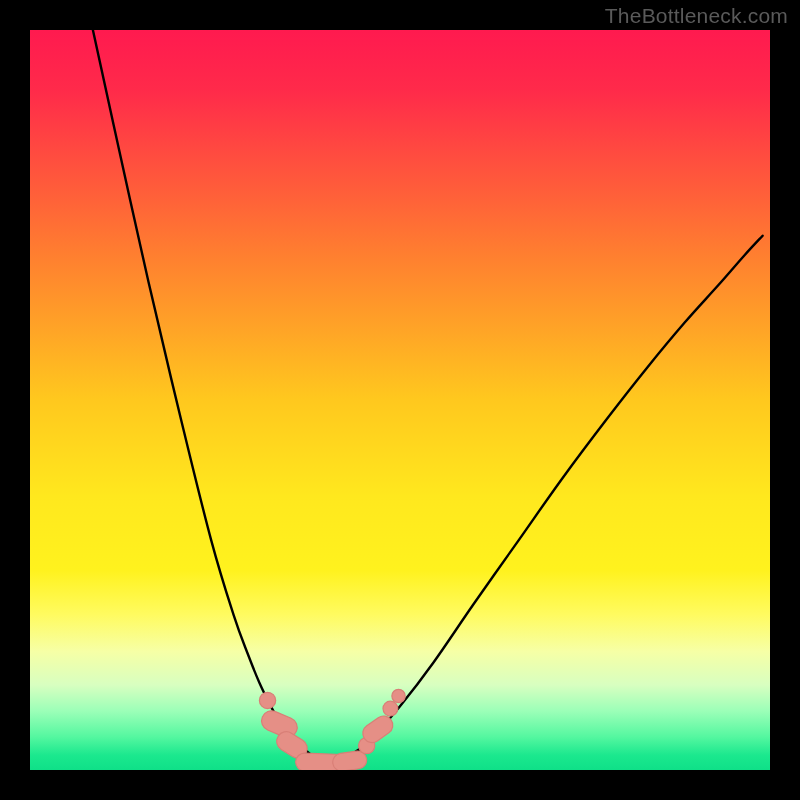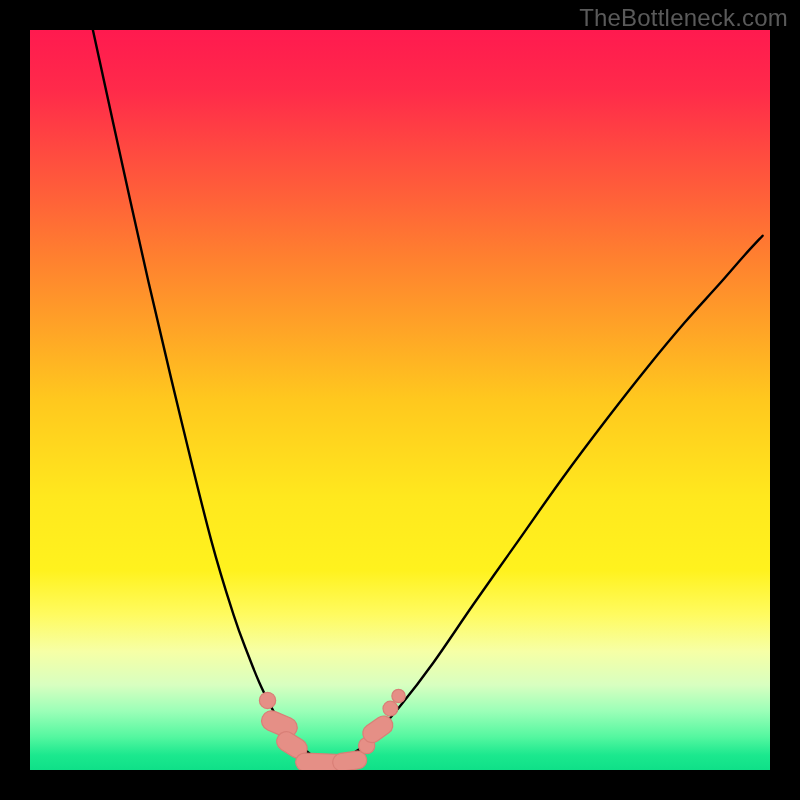--- a/index.html
+++ b/index.html
@@ -25,21 +25,21 @@
     top: 30px;
     width: 740px;
     height: 740px;
     overflow: hidden;
   }
   .watermark {
     position: absolute;
     top: 4px;
     right: 12px;
     color: #5a5a5a;
-    font-size: 24px;
+    font-size: 21px;
     font-weight: 500;
     letter-spacing: 0.2px;
     user-select: none;
   }
   svg { display: block; }
 </style>
 </head>
 <body>
 
 <div class="frame">

